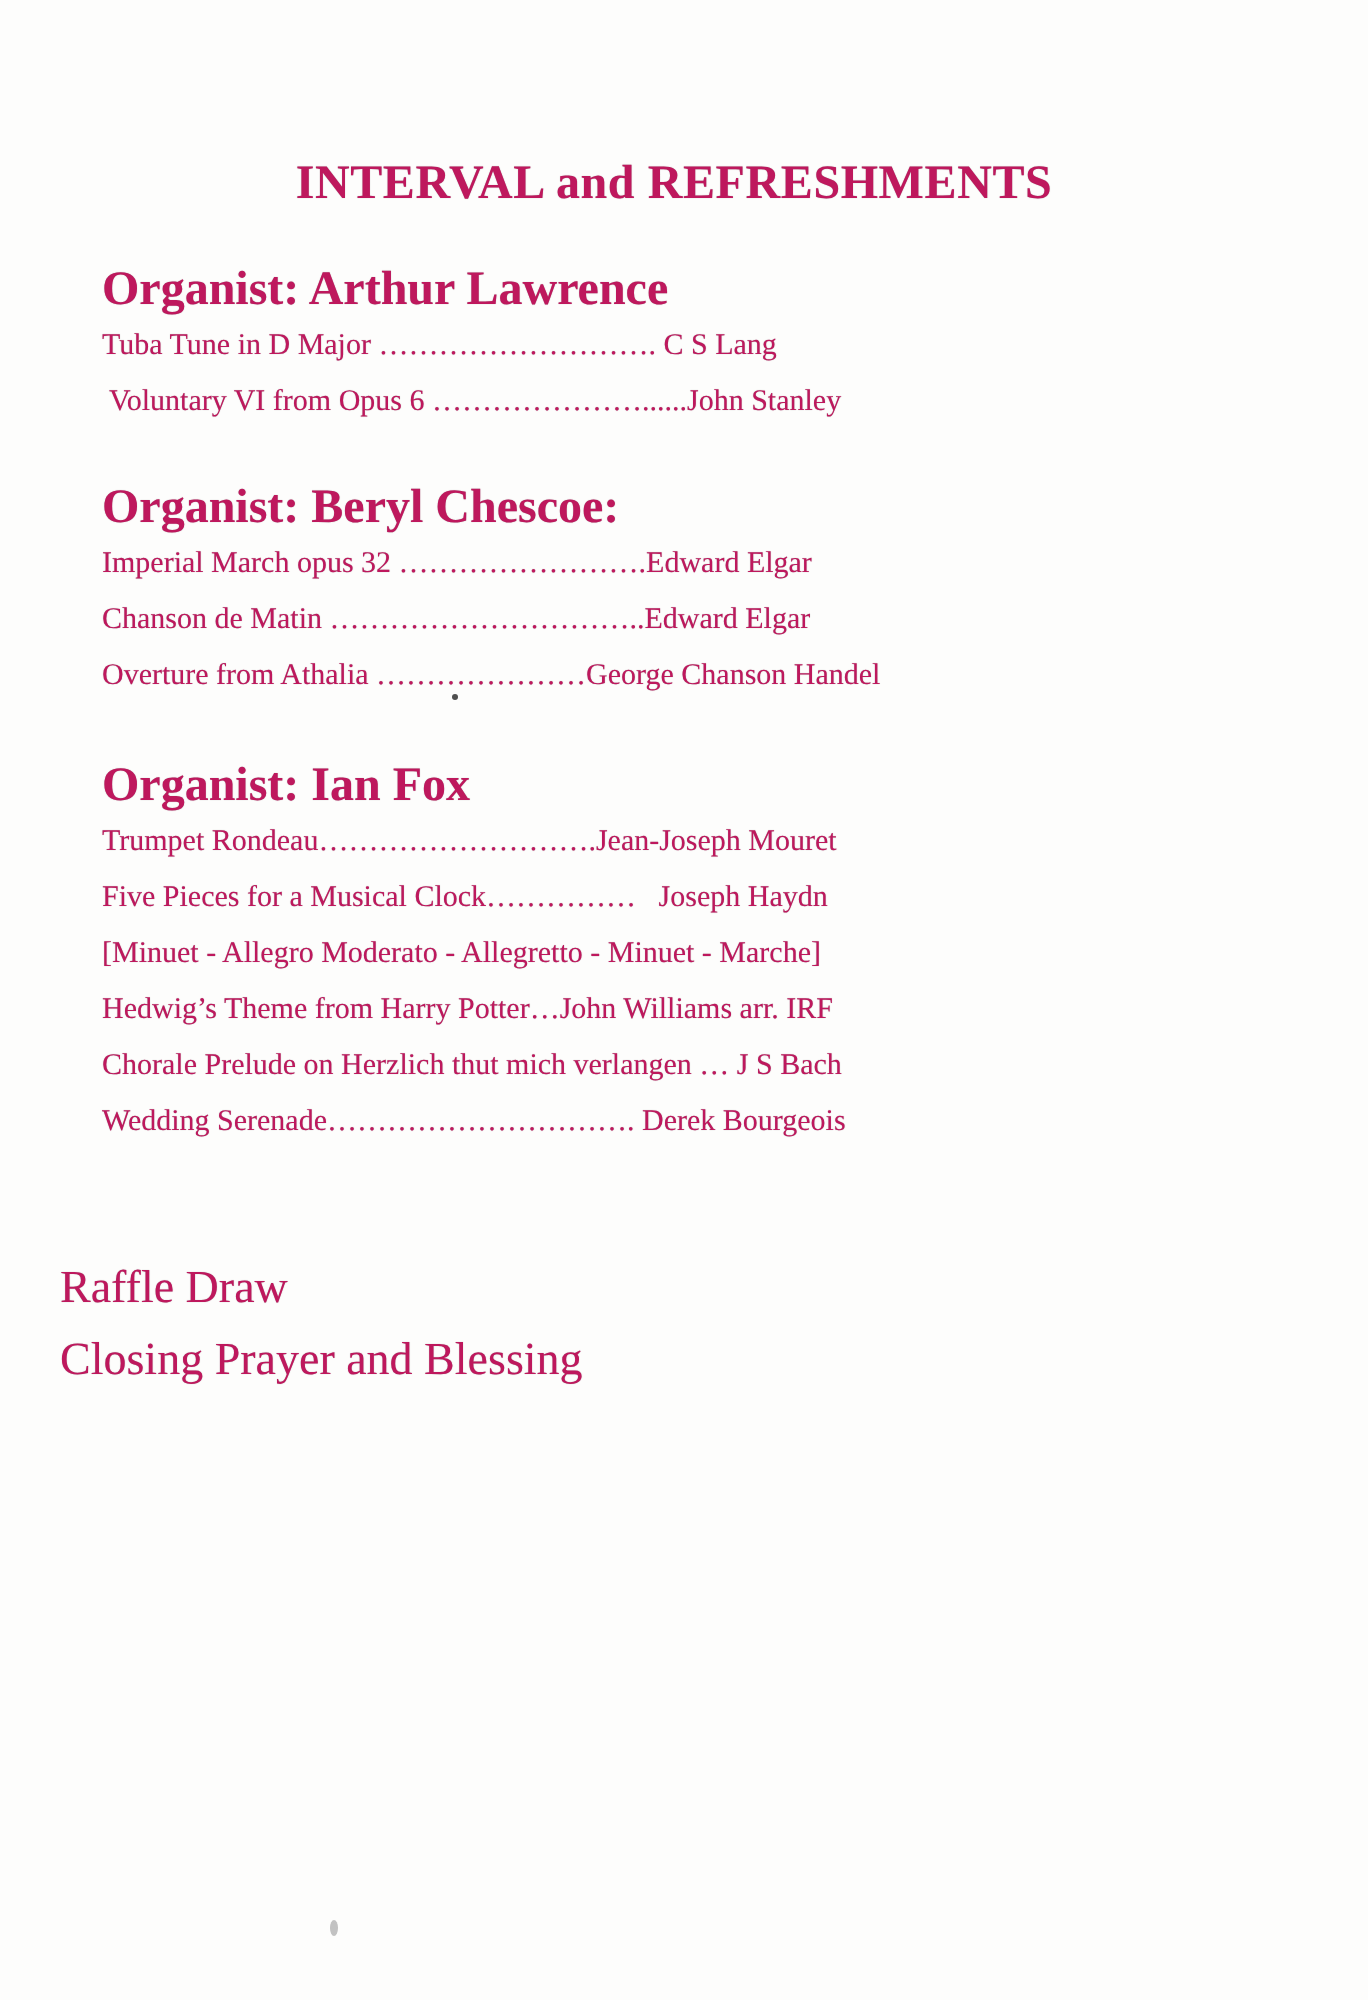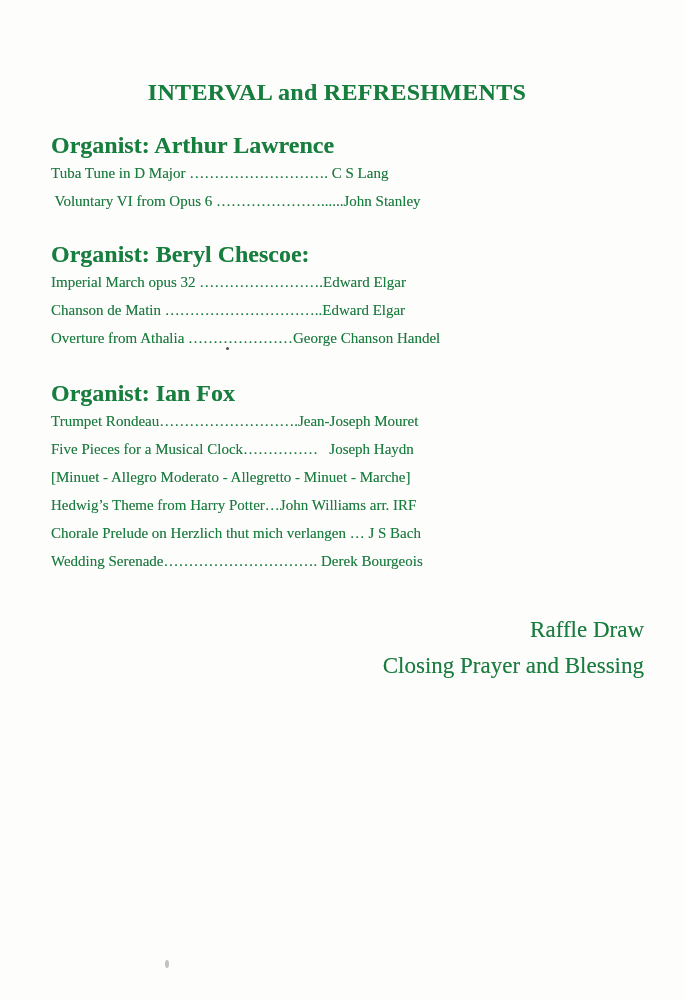--- a/index.html
+++ b/index.html
@@ -6,21 +6,21 @@
     margin: 0;
     padding: 0;
     background: #ffffff;
   }
   .page {
     position: relative;
     width: 684px;
     height: 1000px;
     box-sizing: border-box;
     background: #fdfdfc;
-    color: #15803d;
+    color: #be185d;
     font-family: "Liberation Serif", serif;
     padding: 78px 40px 0 30px;
     overflow: hidden;
     text-shadow: 0 0 0.5px rgba(30,30,30,0.35);
   }
   .heading {
     font-size: 24px;
     font-weight: bold;
     text-align: center;
     margin: 0;
@@ -35,22 +35,22 @@
     line-height: 28px;
     white-space: pre;
   }
   .line {
     font-size: 15px;
     line-height: 28px;
     white-space: pre;
   }
   .italic { }
   .footer {
-    margin-top: 41px;
-    text-align: right;
+    margin-top: 55px;
+    text-align: left;
   }
   .center-line {
     font-size: 23px;
     line-height: 28px;
   }
   .closing { margin-top: 8px; }
   .speckle {
     position: absolute;
     border-radius: 50%;
   }

